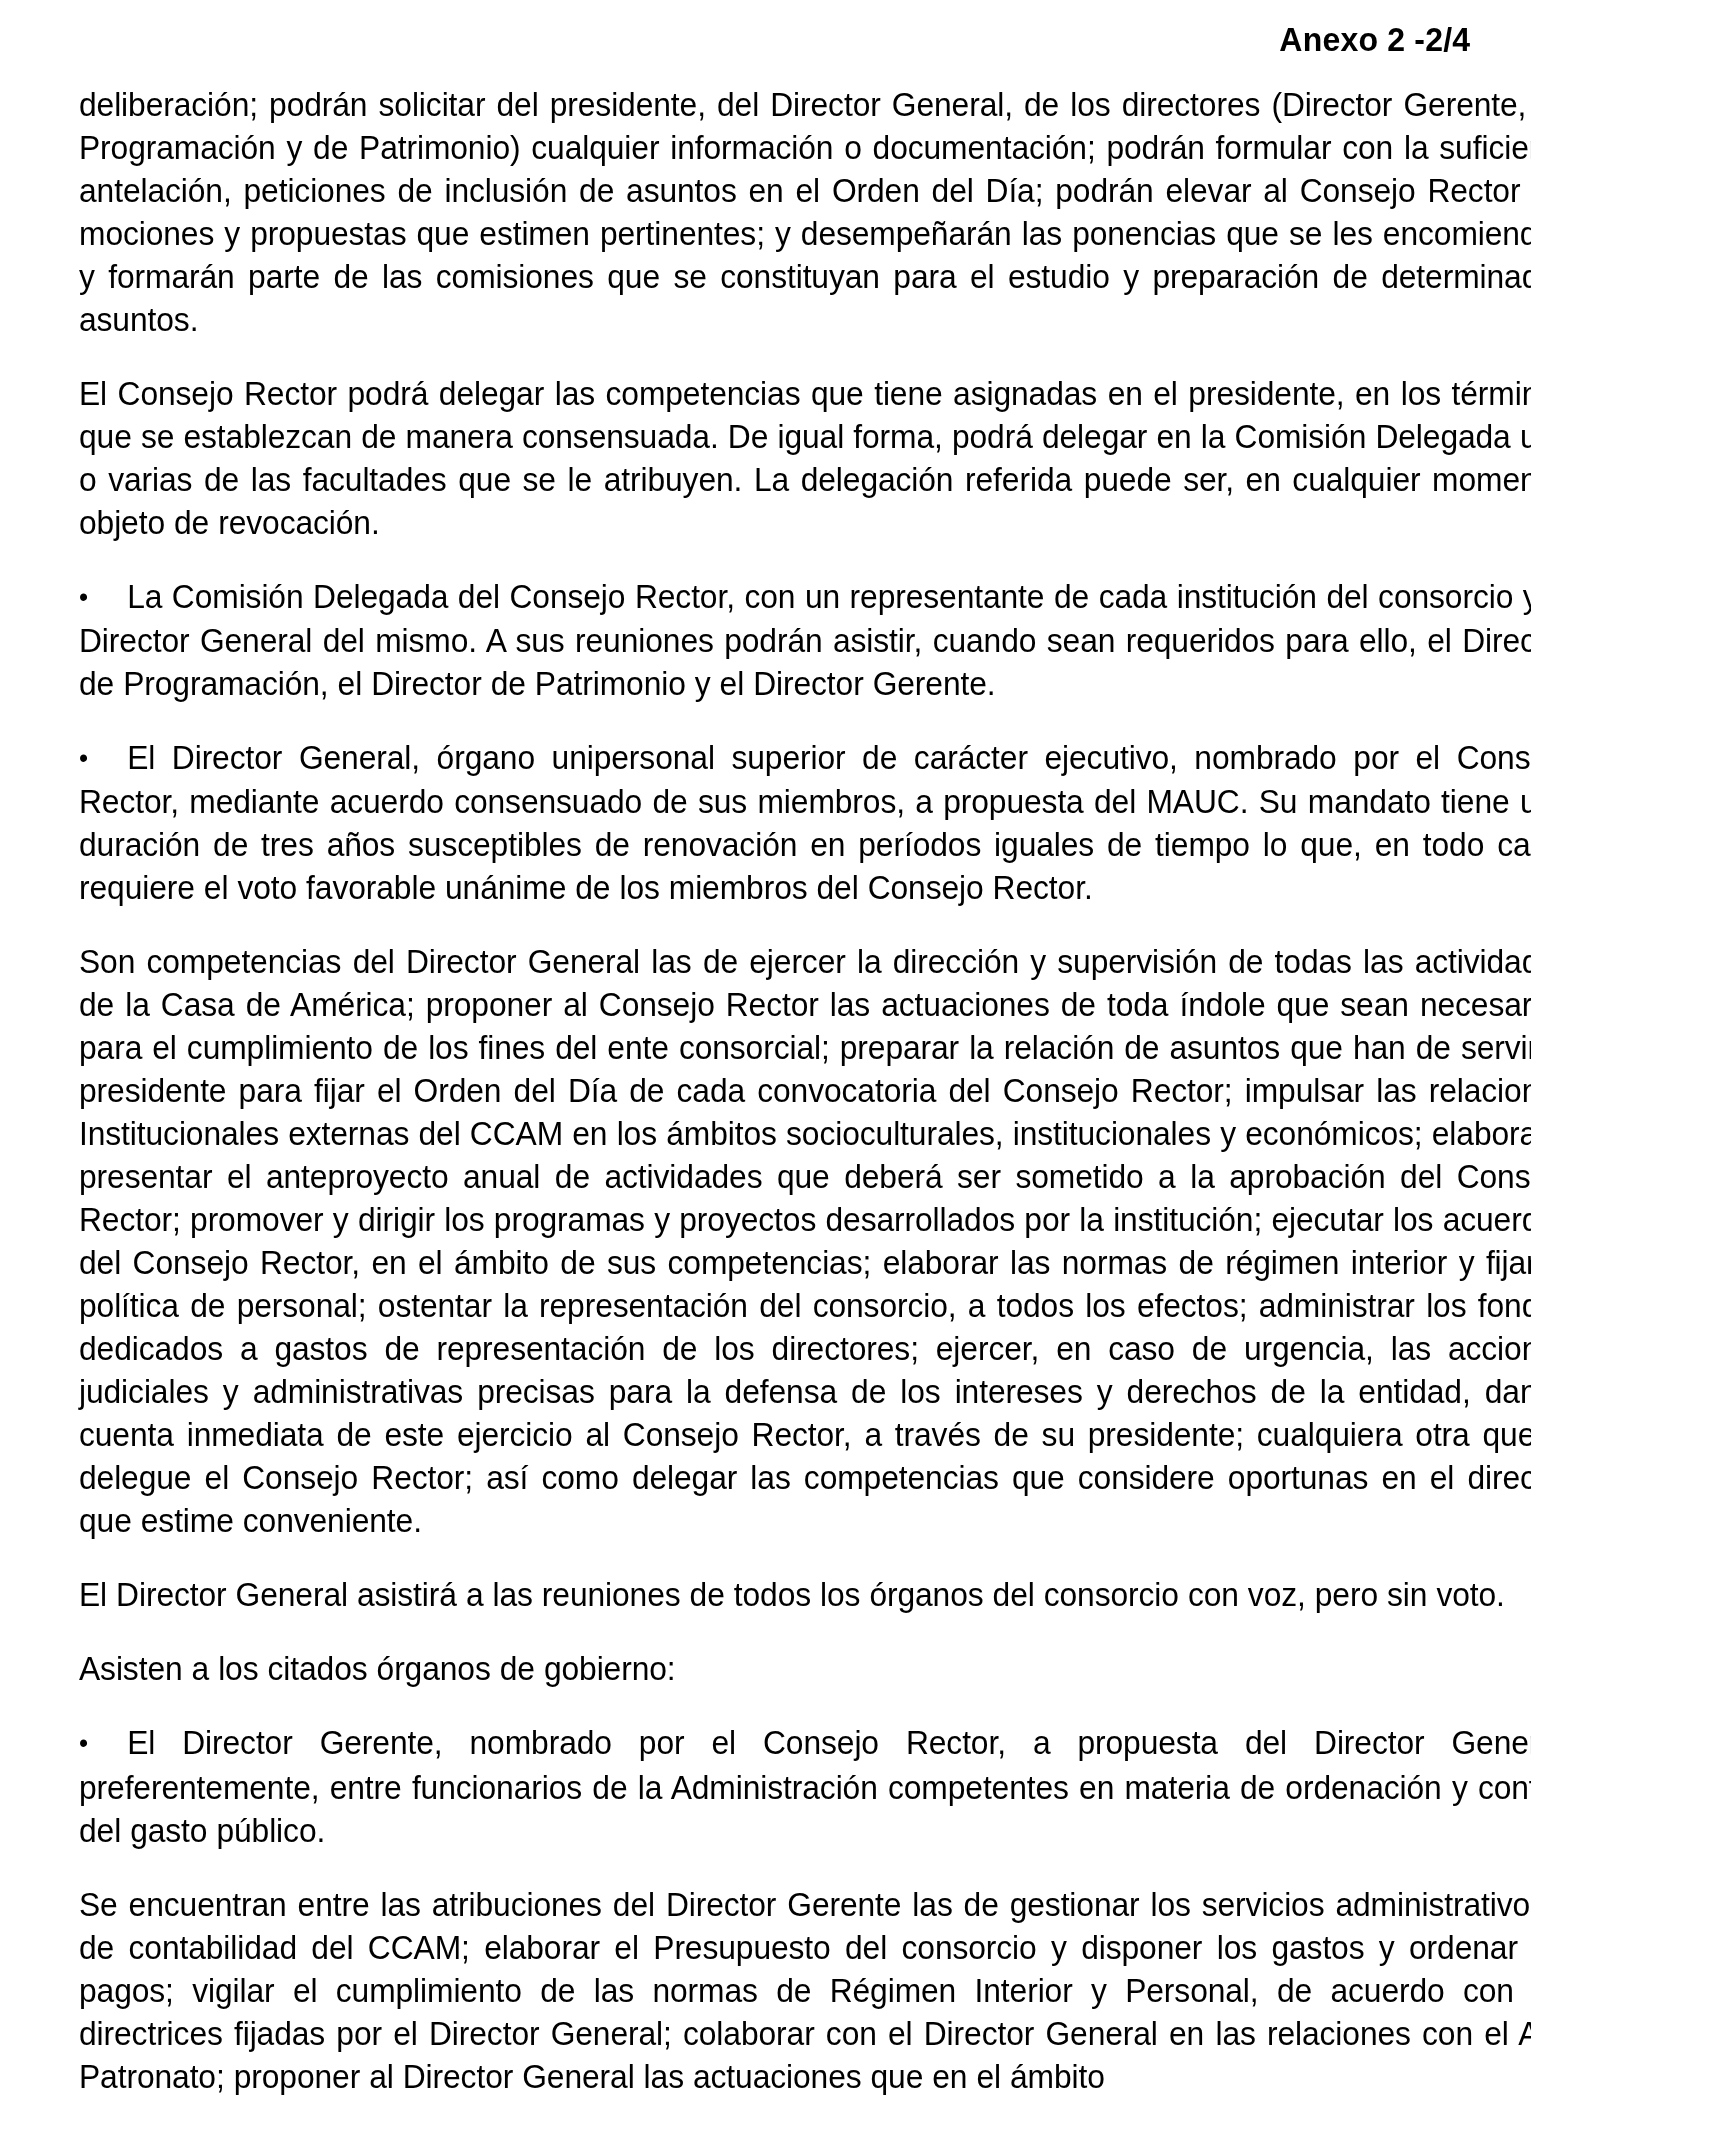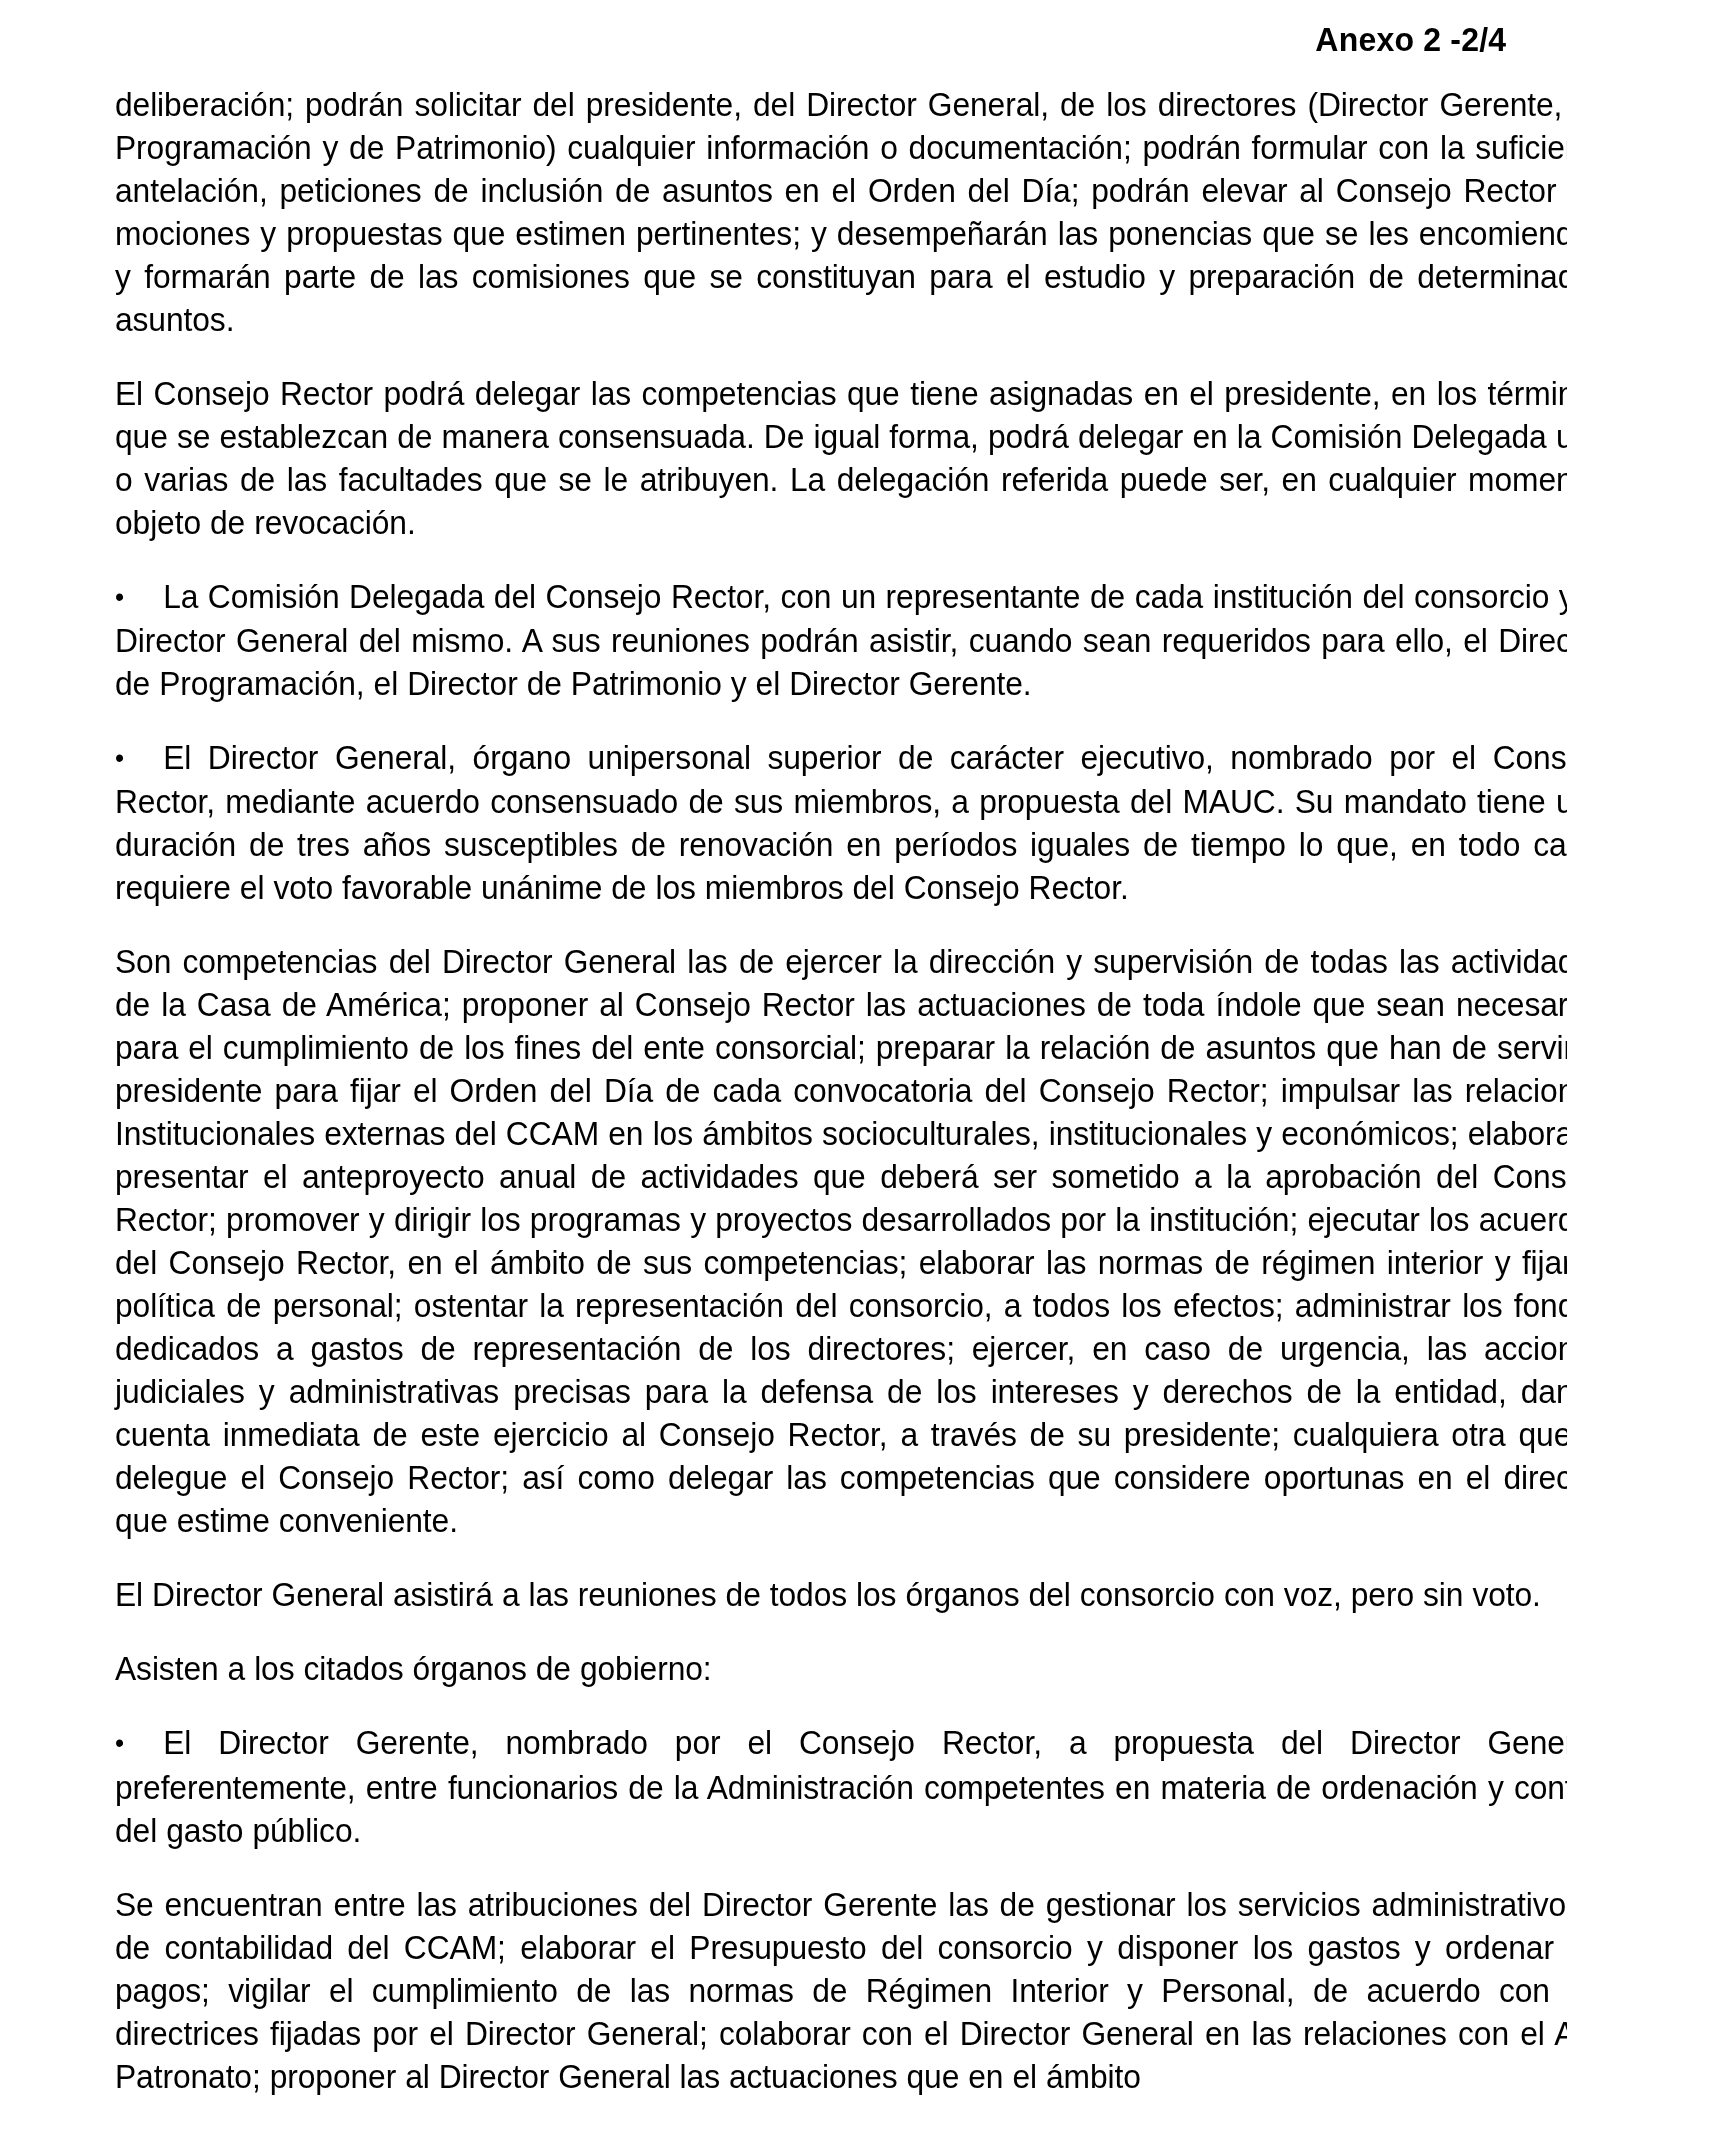--- a/index.html
+++ b/index.html
@@ -16,21 +16,20 @@
     -webkit-font-smoothing: antialiased;
   }
   .page {
     position: relative;
     width: 1531px;
     height: 2151px;
     box-sizing: border-box;
     padding: 22.5px 42px 0 79px;
     background: #ffffff;
     overflow: hidden;
-    margin-left: 36px;
   }
   .page-header {
     width: 100%;
     text-align: right;
     font-weight: bold;
     font-size: 33px;
     line-height: 1.0;
     letter-spacing: 0.2px;
     padding-right: 19.3px;
     box-sizing: border-box;

